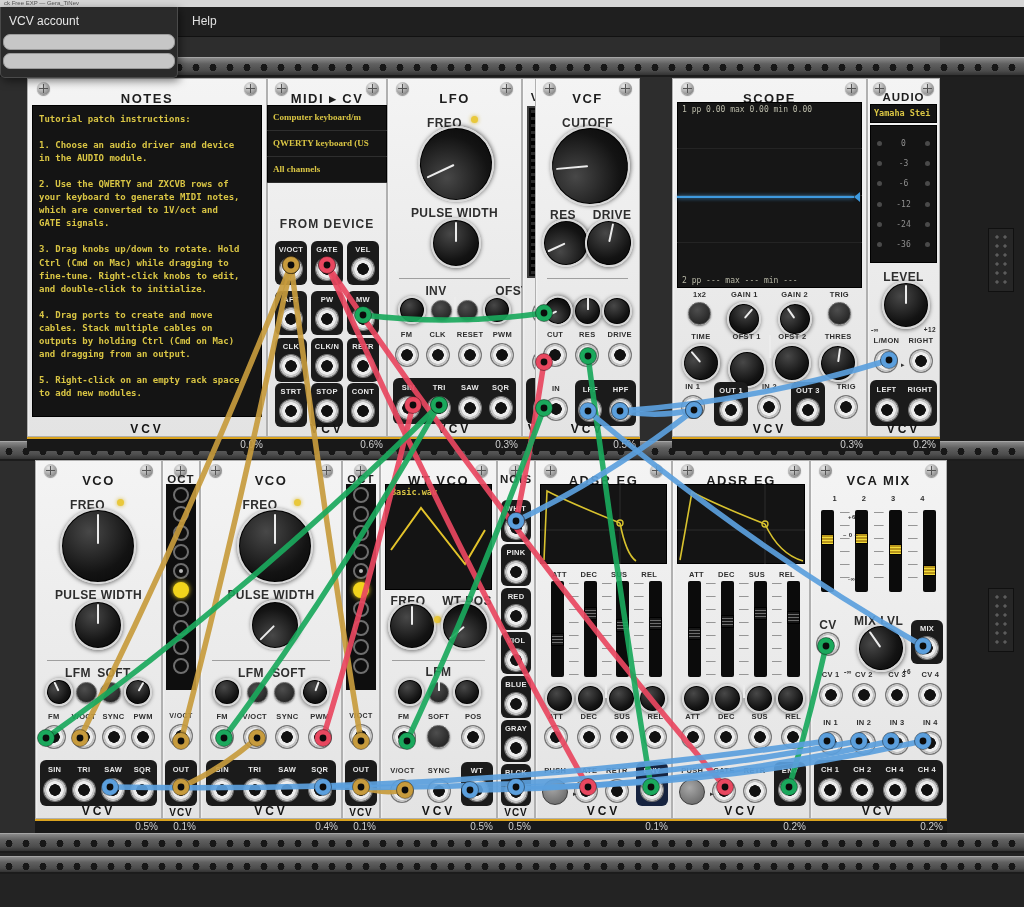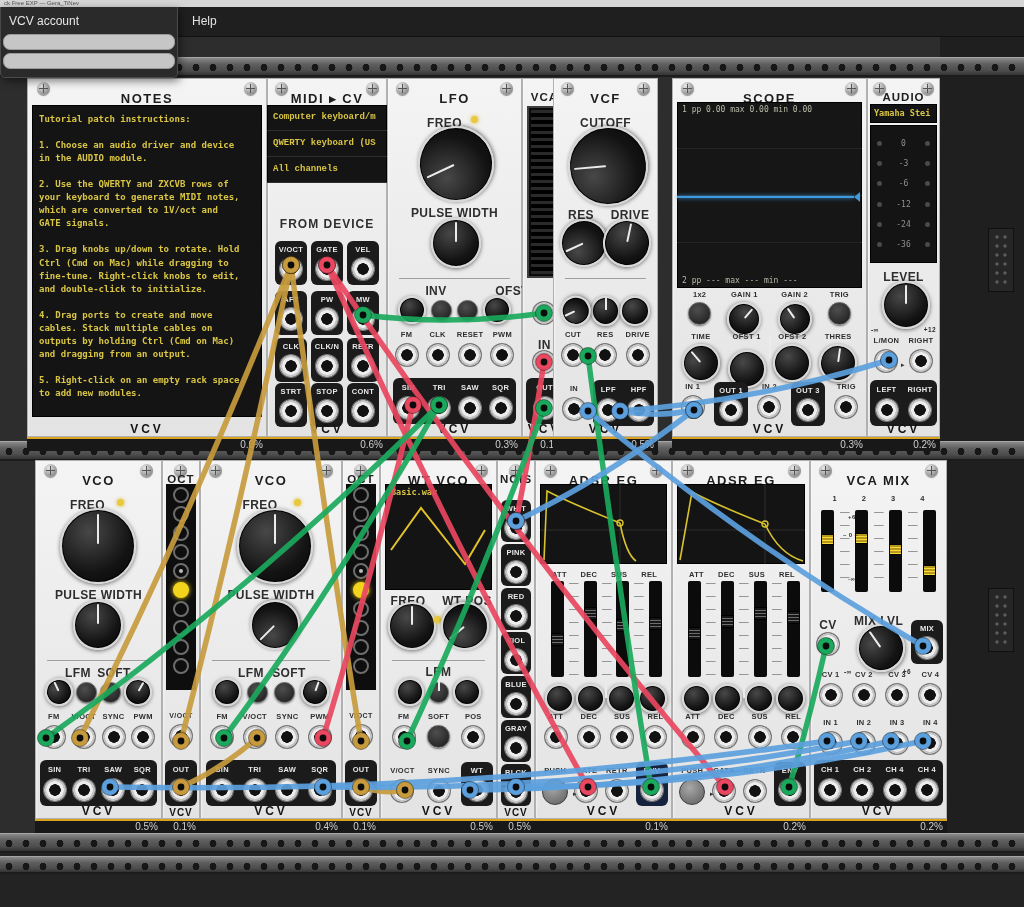--- a/index.html
+++ b/index.html
@@ -37,21 +37,21 @@
   .obox{position:absolute;background:#1b1b1b;border-radius:6px;display:flex;justify-content:space-around;align-items:flex-start;padding-top:5px;box-sizing:border-box;}
   .obox .plbl{color:#e8e8e8;}
   .dcell{background:#1b1b1b;border-radius:6px;display:flex;flex-direction:column;align-items:center;gap:3px;padding-top:4px;box-sizing:border-box;}
   .dcell .plbl{color:#e8e8e8;}
   .btn-dark{border-radius:50%;background:radial-gradient(circle at 40% 32%,#4e4e4e,#191919);border:1px solid #5e5e5e;box-shadow:0 1px 2px rgba(0,0,0,.5);flex:0 0 auto;}
   .btn-gray{border-radius:50%;background:radial-gradient(circle at 40% 32%,#a8a8a8,#5c5c5c);border:1px solid #3c3c3c;flex:0 0 auto;}
   .screen{position:absolute;background:#141414;box-shadow:inset 0 0 0 1px #000;}
   .mono{font-family:"DejaVu Sans Mono",monospace;}
   .ytext{color:#d9c544;}
   .notes-text{position:absolute;inset:8px 7px;font-family:"DejaVu Sans Mono",monospace;font-size:9px;line-height:1.45;color:#d9c544;white-space:pre-wrap;overflow:hidden;font-weight:bold;}
-  .mrow{height:25px;line-height:25px;padding-left:6px;color:#d9c544;font-size:9px;font-weight:bold;border-bottom:1px solid #2e2e2e;overflow:hidden;white-space:nowrap;font-family:Liberation Mono, monospace;}
+  .mrow{height:25px;line-height:25px;padding-left:6px;color:#d9c544;font-size:9px;font-weight:bold;border-bottom:1px solid #2e2e2e;overflow:hidden;white-space:nowrap;font-family:Liberation Serif, serif;}
   .vslide{width:13px;height:96px;background:#0b0b0b;border-radius:2px;position:relative;flex:0 0 auto;}
   .vticks{width:16px;height:92px;margin-top:2px;background:repeating-linear-gradient(to bottom,#969696 0 1px,transparent 1px 13px);background-size:60% 100%;background-position:center;background-repeat:repeat-y;flex:0 0 auto;}
   .shandle{position:absolute;left:0px;width:13px;height:13px;background:repeating-linear-gradient(#161616 0 2px,#6e6e6e 2px 3px);border:1px solid #000;box-sizing:border-box;}
   .shandle.yel{background:repeating-linear-gradient(#b9961c 0 2px,#f4dc3a 2px 3px);}
   .octcol{position:absolute;left:4px;width:30px;top:24px;height:206px;background:#0e0e0e;}
   .oc{width:12px;height:12px;border:2px solid #6e6e6e;border-radius:50%;margin:3px auto 0 auto;position:relative;}
   .oc.on{background:#f2d41c;border-color:#f2d41c;box-shadow:0 0 5px #f2d41c;}
   .oc.dot::after{content:'';position:absolute;left:4px;top:4px;width:4px;height:4px;border-radius:50%;background:#bbb;}
   .arr{position:absolute;font-size:7px;color:#333;}
   .scope-line{position:absolute;left:0;right:8px;height:2px;background:#3e9adf;box-shadow:0 0 4px #3e9adf;}
@@ -256,21 +256,21 @@
     <div class="obox" style="left:4px;right:4px;top:300px;height:46px;">
       <div class="pc">
           <div class="plbl">OUT</div>
           <div class="port"></div>
         </div>
     </div>
     <div class="brand">VCV</div>
     <div class="cpu">0.1%</div>
   </div>
 
-  <div class="mod row1" style="left:553px;width:105px;">
+  <div class="mod row1" style="left:535px;width:105px;">
     <div class="screw" style="left:8px;top:4px;"></div>
     <div class="screw" style="right:8px;top:4px;"></div>
     <div class="ttl">VCF</div>
     <div class="lbl" style="left:0;right:0;top:38px;">CUTOFF</div>
     <div class="knob" style="left:15px;top:48px;width:76px;height:76px;transform:rotate(-95deg);"></div>
     <div class="lbl" style="left:6px;width:44px;top:130px;">RES</div>
     <div class="lbl" style="right:6px;width:44px;top:130px;">DRIVE</div>
     <div class="knob" style="left:7px;top:141px;width:44px;height:44px;transform:rotate(-115deg);"></div>
     <div class="knob" style="right:7px;top:141px;width:44px;height:44px;transform:rotate(12deg);"></div>
     <div class="divider" style="left:12px;right:12px;top:200px;"></div>

